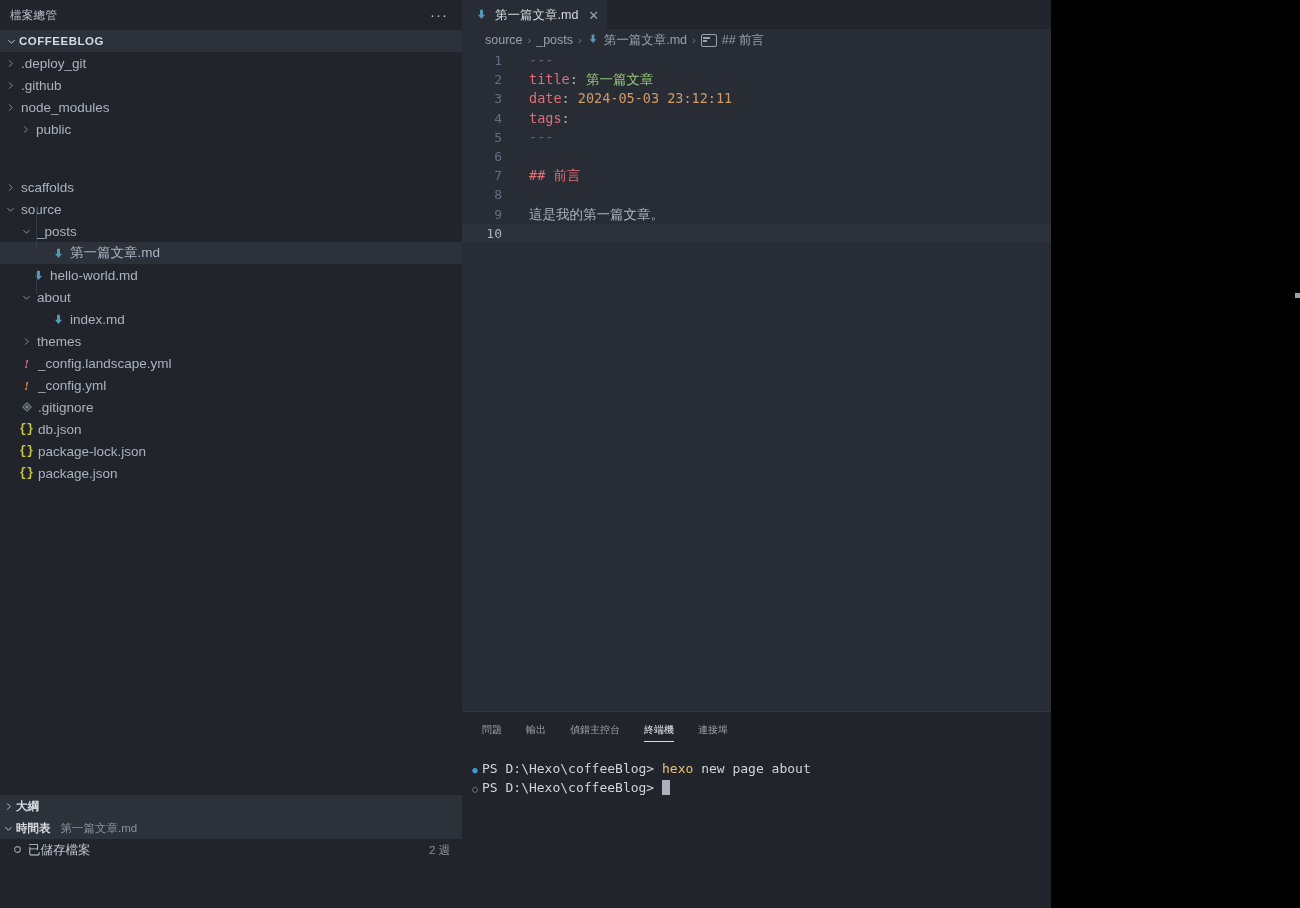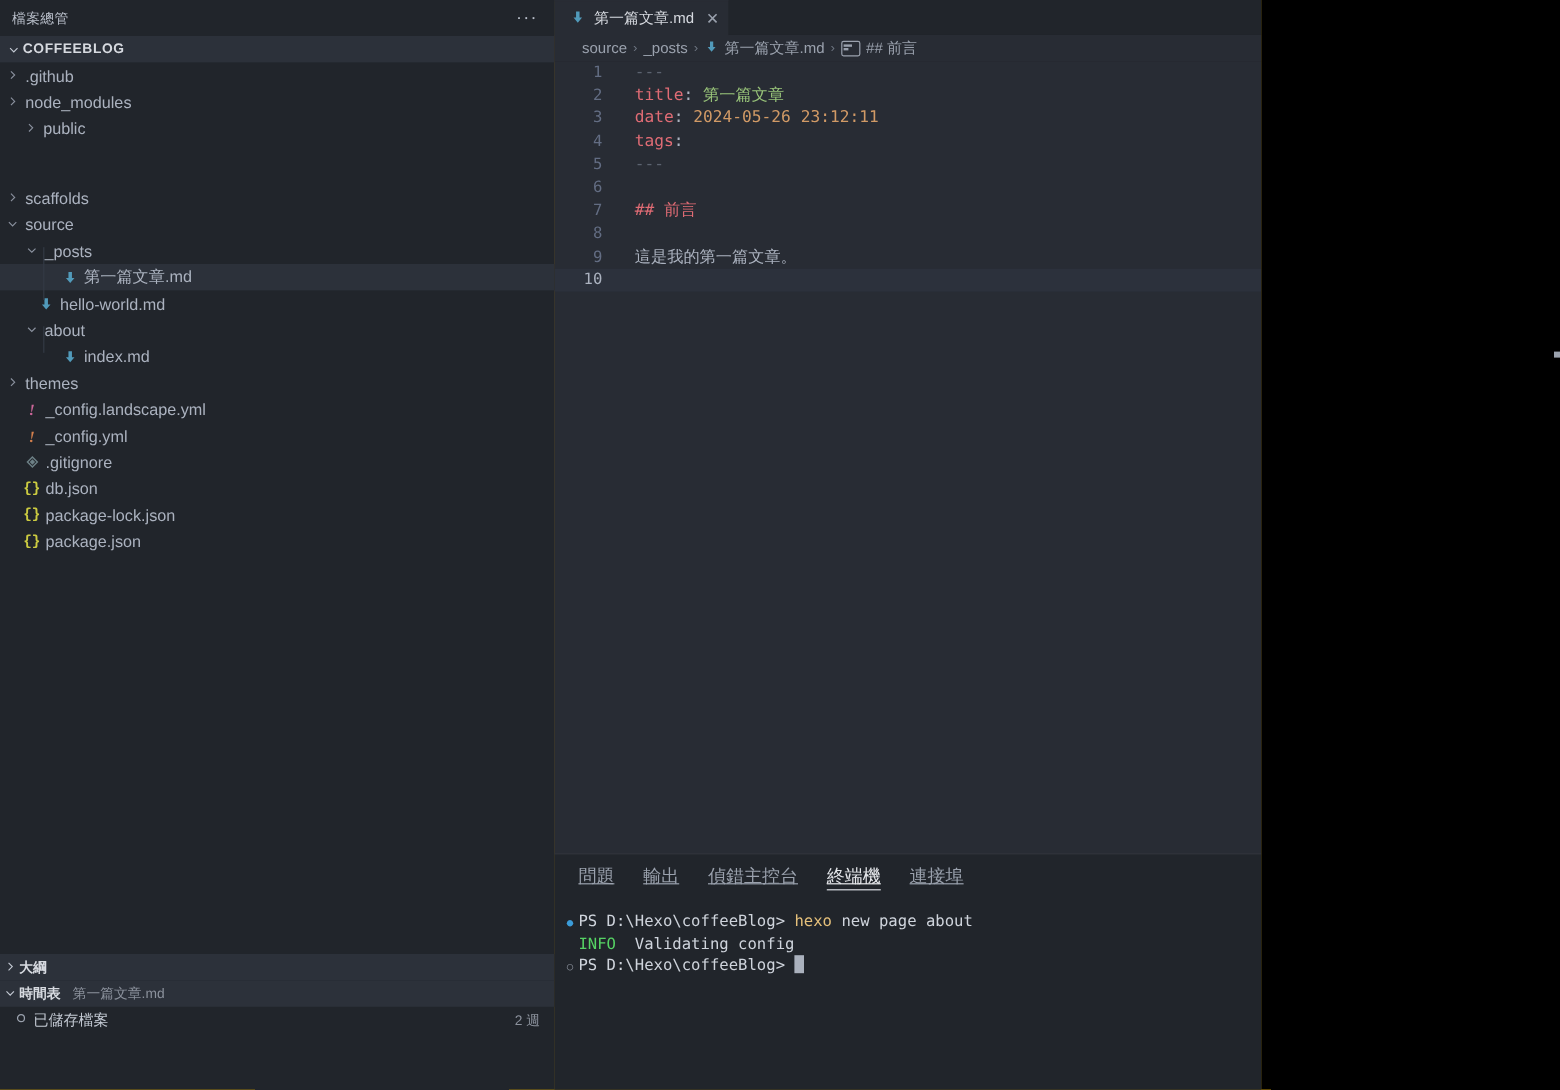--- a/index.html
+++ b/index.html
@@ -67,21 +67,21 @@
   .t-key{color:#e06c75;}
   .t-colon{color:#abb2bf;}
   .t-str{color:#98c379;}
   .t-num{color:#d19a66;}
   .t-head{color:#e06c75;}
   .t-txt{color:#abb2bf;}
 
   
   .panel{position:absolute;left:0;top:711px;right:0;bottom:0;background:#21252b;border-top:1px solid #32363e;}
   .ptabs{height:36px;display:flex;align-items:center;padding-left:20px;gap:24px;}
-  .ptab{font-size:15px;color:#9aa1ad;height:36px;display:flex;align-items:center;cursor:pointer;position:relative;text-decoration:underline;}
+  .ptab{font-size:10px;color:#9aa1ad;height:36px;display:flex;align-items:center;cursor:pointer;position:relative;}
   .ptab.active{color:#e6e8ec;}
   .ptab.active:after{content:"";position:absolute;left:0;right:0;bottom:6px;height:1.5px;background:#d7dae0;}
   .term{padding:12px 0 0 6px;font-family:"DejaVu Sans Mono","Liberation Mono",monospace;font-size:13px;line-height:17px;}
   .tline{display:flex;white-space:pre;align-items:baseline;}
   .tmark{width:14px;flex:0 0 14px;text-align:center;font-size:9px;line-height:17px;}
   .dot-filled{color:#3b9cd9;}
   .dot-hollow{color:#8b919c;}
   .c-white{color:#cfd4dc;margin-top:30px;}
   .c-yellow{color:#e5c07b;}
   .c-green{color:#56d364;}
@@ -110,20 +110,26 @@
           </svg>
       </span>
       <span class="rlabel">COFFEEBLOG</span>
     </div>
 
     <div class="tree" id="tree">
         <div class="row" style="padding-left: 2px;">
           <span class="chev"><svg width="11" height="11" viewBox="0 0 16 16">
               <path d="M6 3.5 L10.5 8 L6 12.5" fill="none" stroke="#8a919e" stroke-width="1.4"></path>
             </svg></span>
+          <span class="lbl">.deploy_git</span>
+        </div>
+        <div class="row" style="padding-left: 2px;">
+          <span class="chev"><svg width="11" height="11" viewBox="0 0 16 16">
+              <path d="M6 3.5 L10.5 8 L6 12.5" fill="none" stroke="#8a919e" stroke-width="1.4"></path>
+            </svg></span>
           <span class="lbl">.github</span>
         </div>
         <div class="row" style="padding-left: 2px;">
           <span class="chev"><svg width="11" height="11" viewBox="0 0 16 16">
               <path d="M6 3.5 L10.5 8 L6 12.5" fill="none" stroke="#8a919e" stroke-width="1.4"></path>
             </svg></span>
           <span class="lbl">node_modules</span>
         </div>
         <div class="row" style="padding-left: 17px;">
           <span class="chev"><svg width="11" height="11" viewBox="0 0 16 16">
@@ -169,21 +175,21 @@
             </svg></span>
           <span class="lbl">about</span>
         </div>
         <div class="row" style="padding-left: 34px;">
           <span class="chev"></span>
           <span class="ficon md-ico"><svg width="13" height="13" viewBox="0 0 16 16" style="vertical-align:-2px">
               <path d="M6.2 2 h3.6 v6.2 h2.6 L8 13.4 L3.6 8.2 h2.6 z" fill="#519aba"></path>
             </svg></span>
           <span class="lbl">index.md</span>
         </div>
-        <div class="row" style="padding-left: 2px;">
+        <div class="row" style="padding-left: 18px;">
           <span class="chev"><svg width="11" height="11" viewBox="0 0 16 16">
               <path d="M6 3.5 L10.5 8 L6 12.5" fill="none" stroke="#8a919e" stroke-width="1.4"></path>
             </svg></span>
           <span class="lbl">themes</span>
         </div>
         <div class="row" style="padding-left: 2px;">
           <span class="chev"></span>
           <span class="ficon yml-ico-a">!</span>
           <span class="lbl">_config.landscape.yml</span>
         </div>
@@ -286,40 +292,39 @@
       <span class="bc-sep">›</span>
       <span class="bc-item">
         <span class="sym-ico"></span>
         <span>## 前言</span>
       </span>
     </div>
 
     <div class="code" id="code">
         <div class="cline"><span class="gut">1</span><span class="src"><span class="t-dash">---</span></span></div>
         <div class="cline"><span class="gut">2</span><span class="src"><span class="t-key">title</span><span class="t-colon">:</span><span class="t-str"> 第一篇文章</span></span></div>
-        <div class="cline"><span class="gut">3</span><span class="src"><span class="t-key">date</span><span class="t-colon">:</span><span class="t-num"> 2024-05-26 23:12:11</span></span></div>
+        <div class="cline"><span class="gut">3</span><span class="src"><span class="t-key">date</span><span class="t-colon">:</span><span class="t-num"> 2024-05-03 23:12:11</span></span></div>
         <div class="cline"><span class="gut">4</span><span class="src"><span class="t-key">tags</span><span class="t-colon">:</span></span></div>
         <div class="cline"><span class="gut">5</span><span class="src"><span class="t-dash">---</span></span></div>
         <div class="cline"><span class="gut">6</span><span class="src"></span></div>
         <div class="cline"><span class="gut">7</span><span class="src"><span class="t-head">## 前言</span></span></div>
         <div class="cline"><span class="gut">8</span><span class="src"></span></div>
         <div class="cline"><span class="gut">9</span><span class="src"><span class="t-txt">這是我的第一篇文章。</span></span></div>
         <div class="cline cur"><span class="gut">10</span><span class="src"></span></div>
       </div>
 
     <div class="panel">
       <div class="ptabs" id="ptabs">
           <div class="ptab">問題</div>
           <div class="ptab">輸出</div>
           <div class="ptab">偵錯主控台</div>
           <div class="ptab active">終端機</div>
           <div class="ptab">連接埠</div>
         </div>
       <div class="term" id="term">
           <div class="tline"><span class="tmark dot-filled">●</span><span><span class="c-white">PS D:\Hexo\coffeeBlog&gt; </span><span class="c-yellow">hexo</span><span class="c-white"> new page about</span></span></div>
-          <div class="tline"><span class="tmark"></span><span><span class="c-green">INFO </span><span class="c-white"> Validating config</span></span></div>
           <div class="tline"><span class="tmark dot-hollow">○</span><span><span class="c-white">PS D:\Hexo\coffeeBlog&gt; </span><span class="caret"></span></span></div>
         </div>
     </div>
   </div>
 </div>
 
 <div class="edge-mark"></div>
 
 </body></html>

